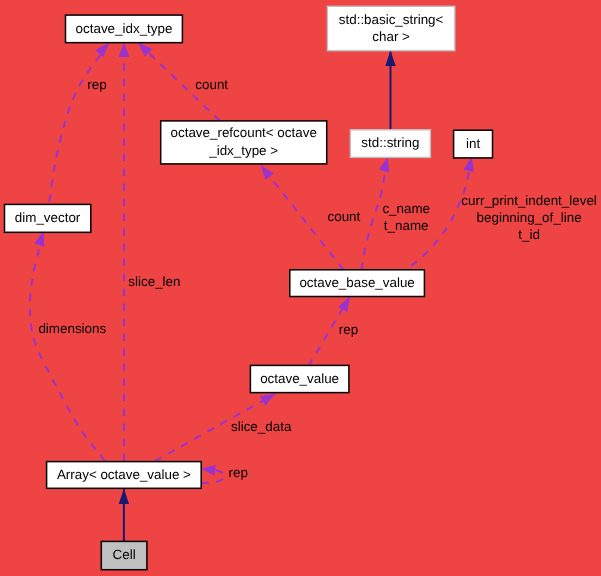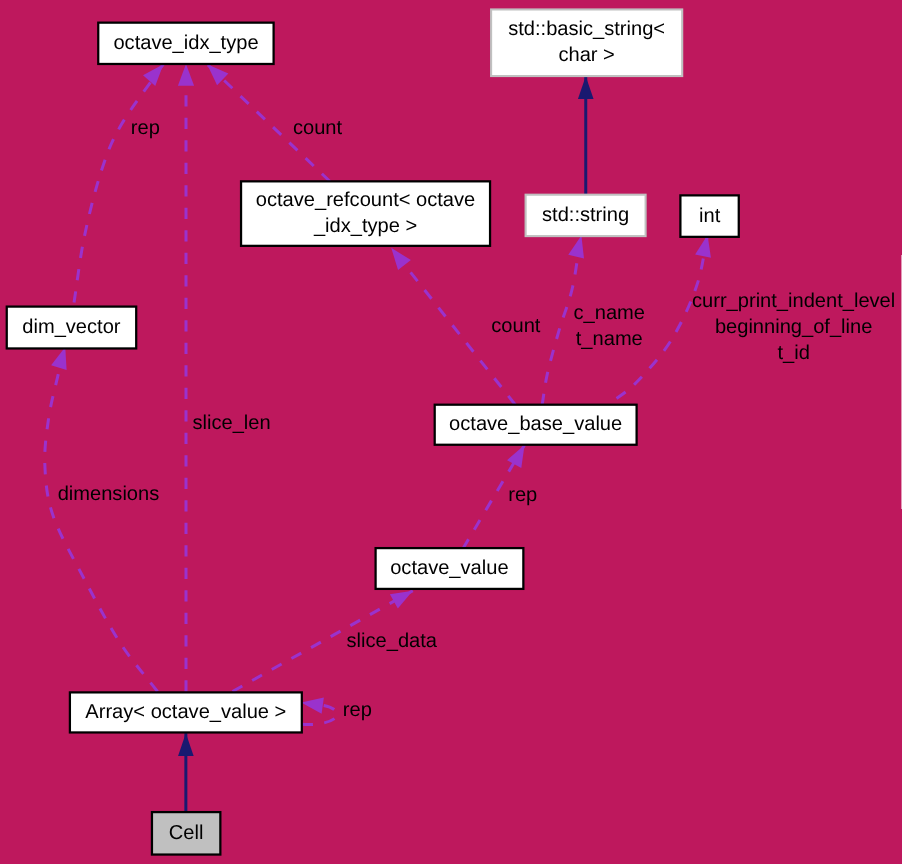--- a/index.html
+++ b/index.html
@@ -1,19 +1,19 @@
 <!DOCTYPE html>
 <html><head>
 <meta charset="utf-8">
 <title>Collaboration diagram</title>
 <style>
   html,body{margin:0;padding:0;background:#ffffff;}
   *{-webkit-font-smoothing:antialiased;text-rendering:geometricPrecision;}
   body{width:601px;height:576px;overflow:hidden;font-family:"Liberation Sans",sans-serif;}
-  #diagram{position:relative;width:601px;height:576px;background:#be185d;}
+  #diagram{position:relative;width:601px;height:576px;background:#ef4444;}
   svg#canvas{position:absolute;left:0;top:0;width:601px;height:576px;display:block;overflow:visible;}
   .node-rect{fill:#ffffff;stroke:#000000;stroke-width:1.5;}
   .node-rect.light{stroke:#c0c0c0;stroke-width:1.4;}
   .node-text{font-size:13.4px;fill:#000000;text-anchor:middle;}
   .edge-usage{fill:none;stroke:#9a32cd;stroke-width:2;stroke-dasharray:7.5,7.5;}
   .edge-inherit{fill:none;stroke:#191970;stroke-width:2;}
   .arrow-usage{fill:#9a32cd;stroke:none;}
   .arrow-inherit{fill:#191970;stroke:none;}
   .edge-label{font-size:13.4px;fill:#000000;text-anchor:middle;}
 </style>

